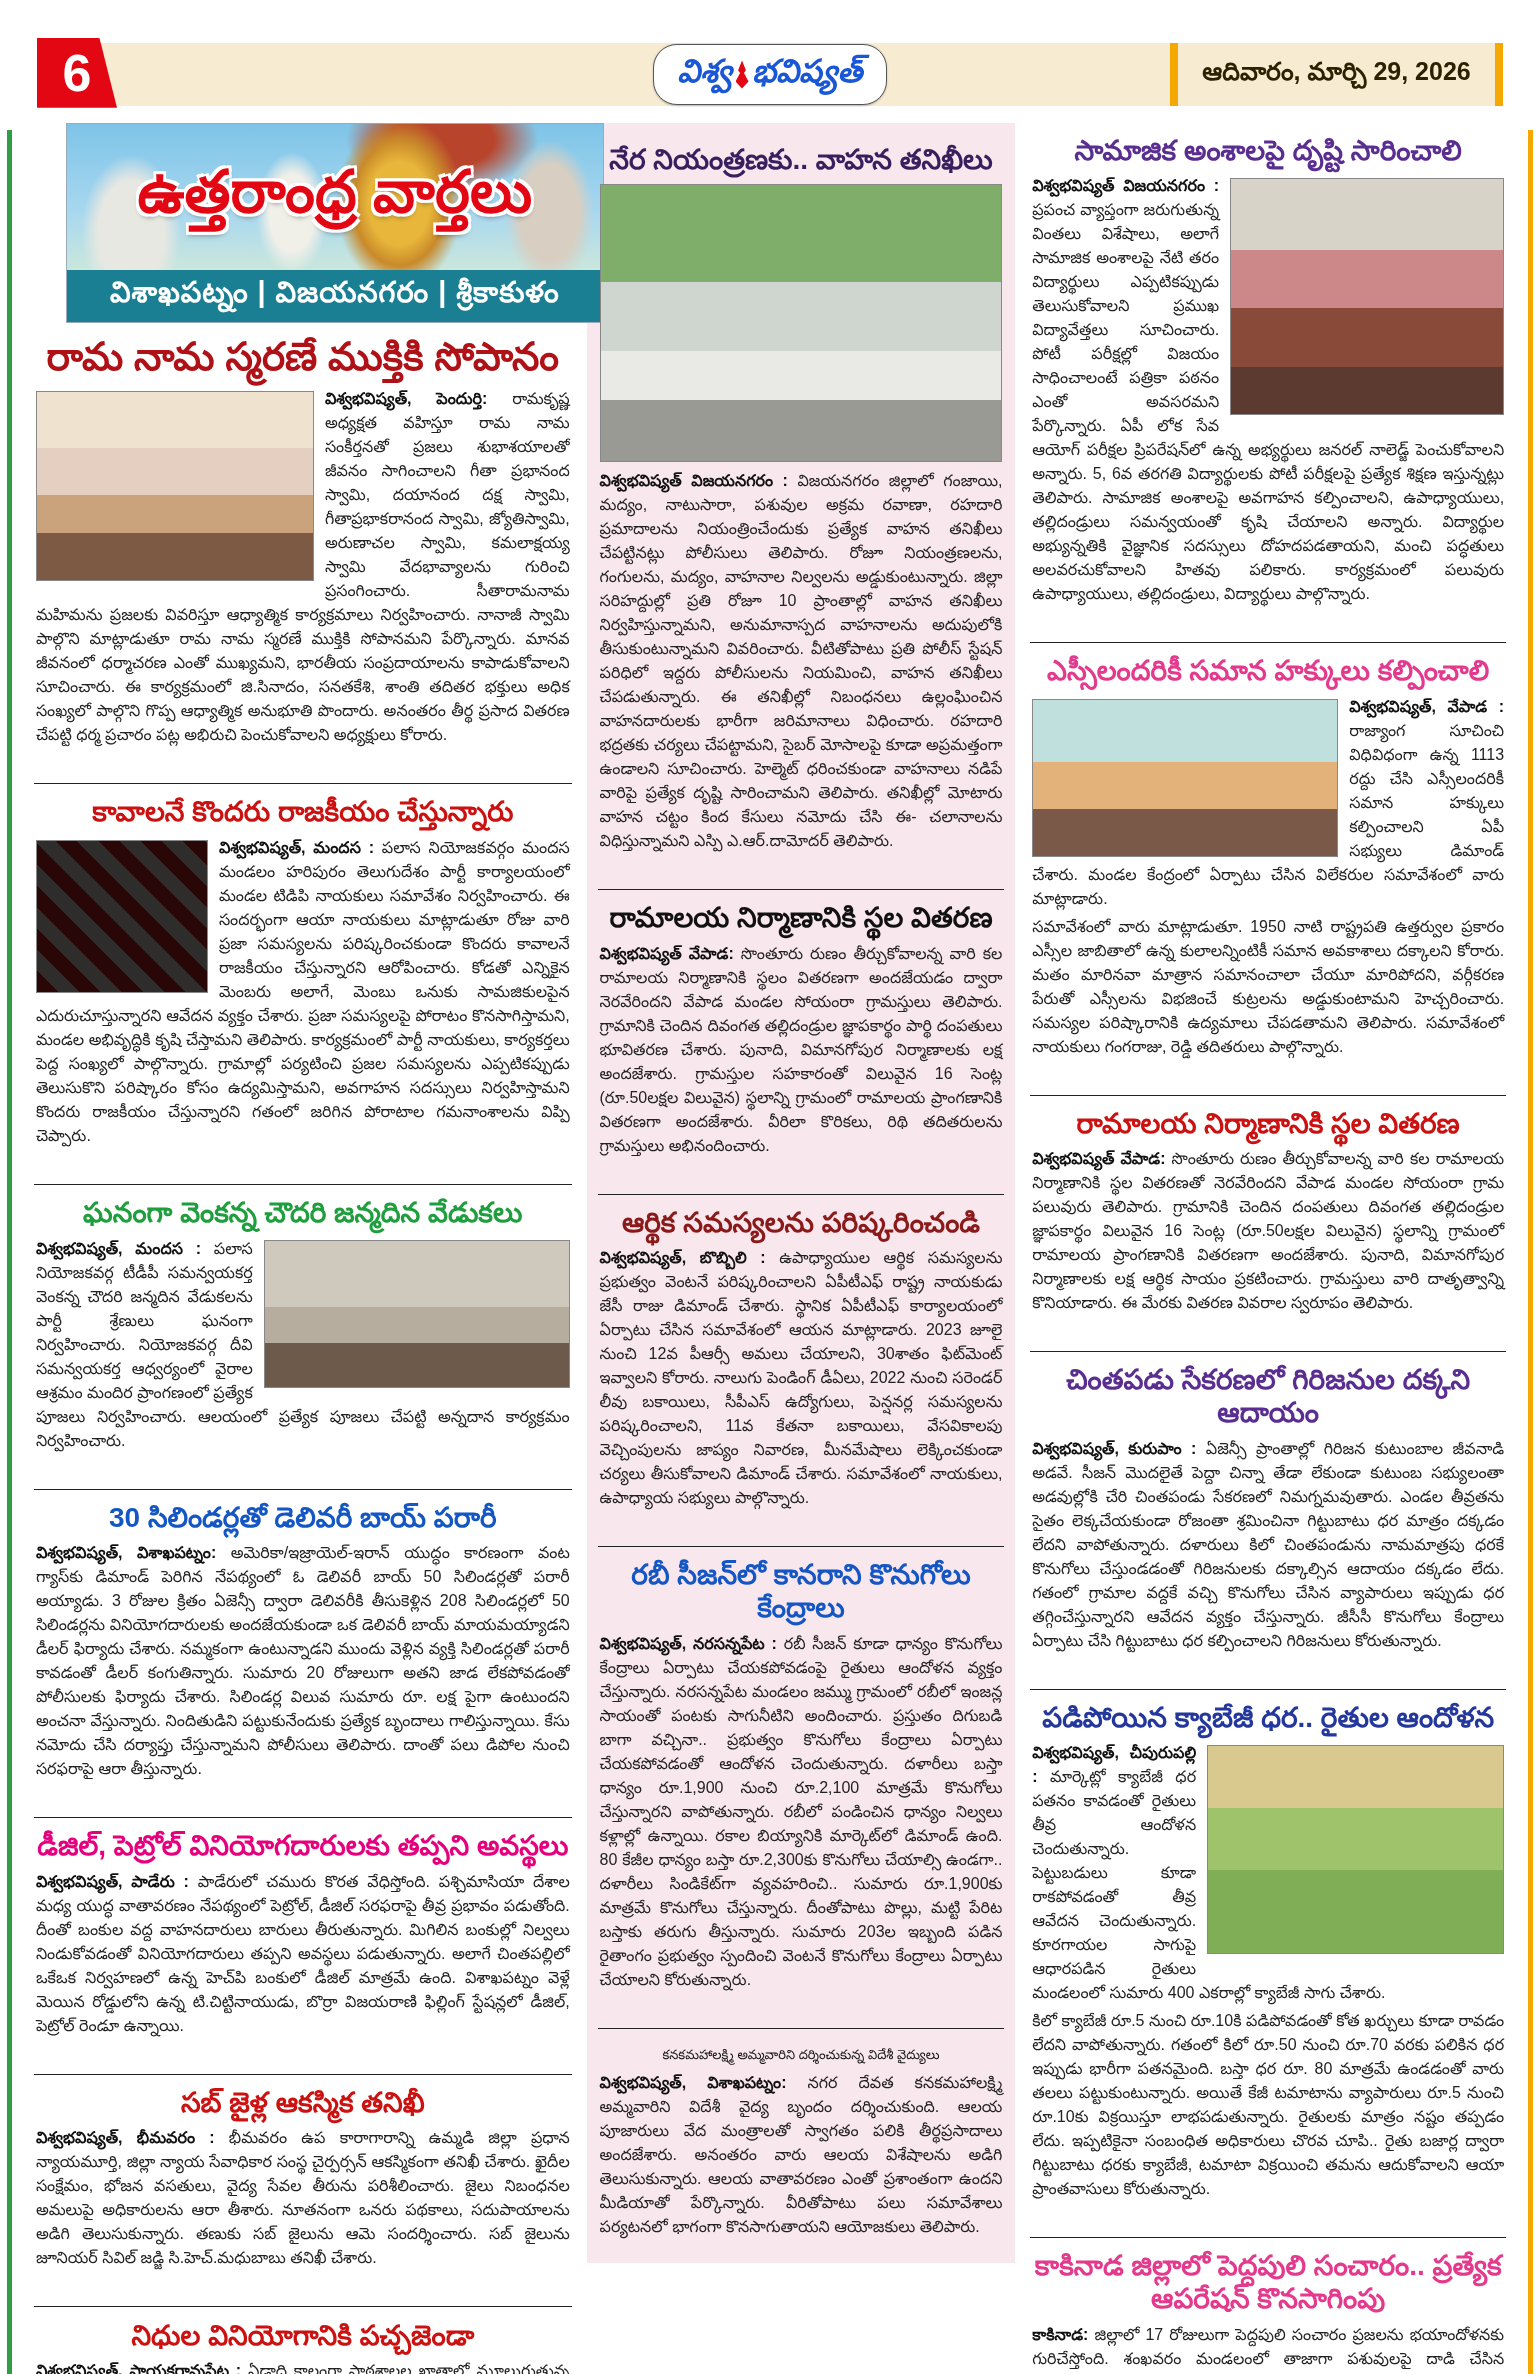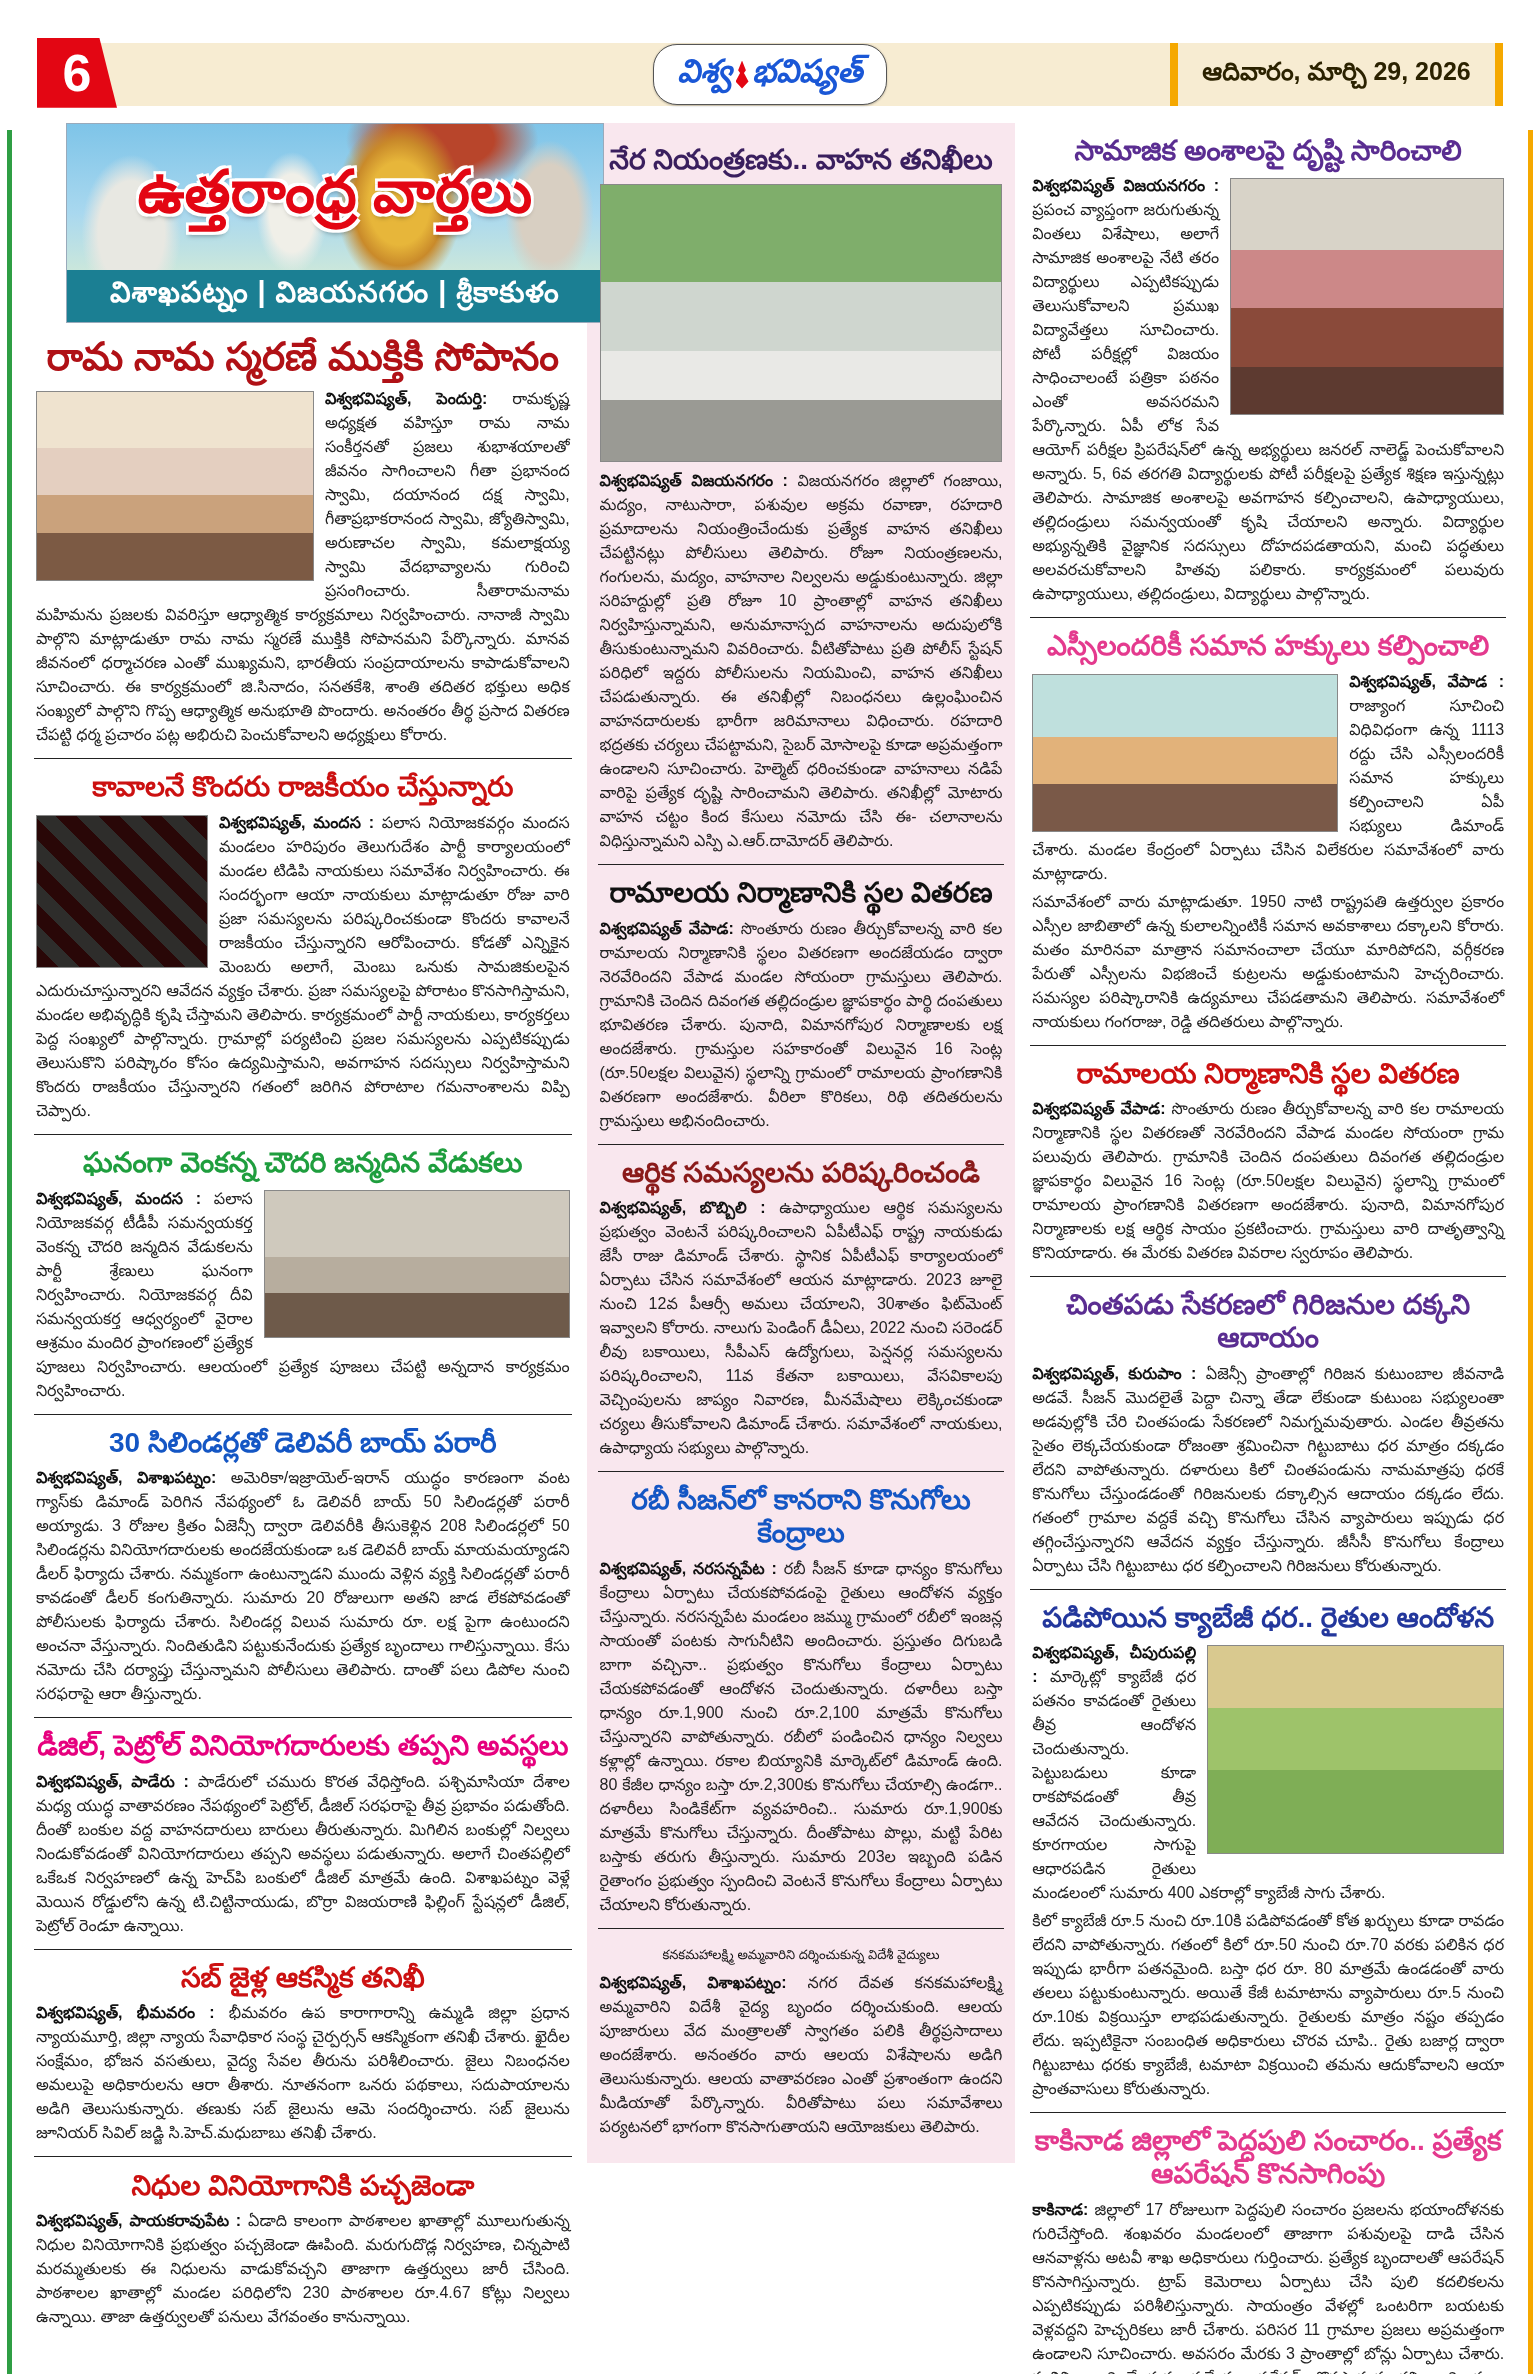--- a/index.html
+++ b/index.html
@@ -43,21 +43,21 @@
         radial-gradient(148px 83px at 70% 8%, #b8452b 0 35%, transparent 65%),
         linear-gradient(180deg,#7ec4e8 0%, #a9d8ef 45%, #cfe9d9 78%, #bfe0cf 100%); }
   .banner-title { position:absolute; left:0; right:0; top:34%; transform:translateY(-50%); text-align:center;
       font-size:59px; font-weight:bold; color:#e30613; top:38%;
       text-shadow:-2.8px -2.8px 0 #fff, 2.8px -2.8px 0 #fff, -2.8px 2.8px 0 #fff, 2.8px 2.8px 0 #fff, 0 3.7px 5.6px rgba(0,0,0,.35); }
   .banner-strip { position:absolute; left:0; right:0; bottom:0; height:52px; background:#1b7f93; color:#fff;
       display:flex; align-items:center; justify-content:center; font-size:29px; font-weight:bold; letter-spacing:0.9px; }
 
   
   .article { position:relative; padding:9.3px 1.9px 11px 1.9px; }
-  .rule-top { border-top:1.9px solid #222; }
+  .rule-top { border-top:1.9px solid #222;margin-top:25px; }
   .headline { text-align:center; font-weight:bold; line-height:1.18; margin:1.9px 0 7.4px 0; }
   .h-xl { font-size:39px; }
   .h-lg { font-size:28px; }
   .h-md { font-size:28px; }
   .body-text { font-size:16px; line-height:1.5; text-align:justify; color:#222; }
   .byline { font-weight:bold; color:#111; }
   .ph { border:0.9px solid #888; }
   .ph-left  { float:left;  margin:3.7px 11px 5.6px 0; }
   .ph-right { float:right; margin:3.7px 0 5.6px 11px; }
   .clearfix::after { content:""; display:block; clear:both; }

